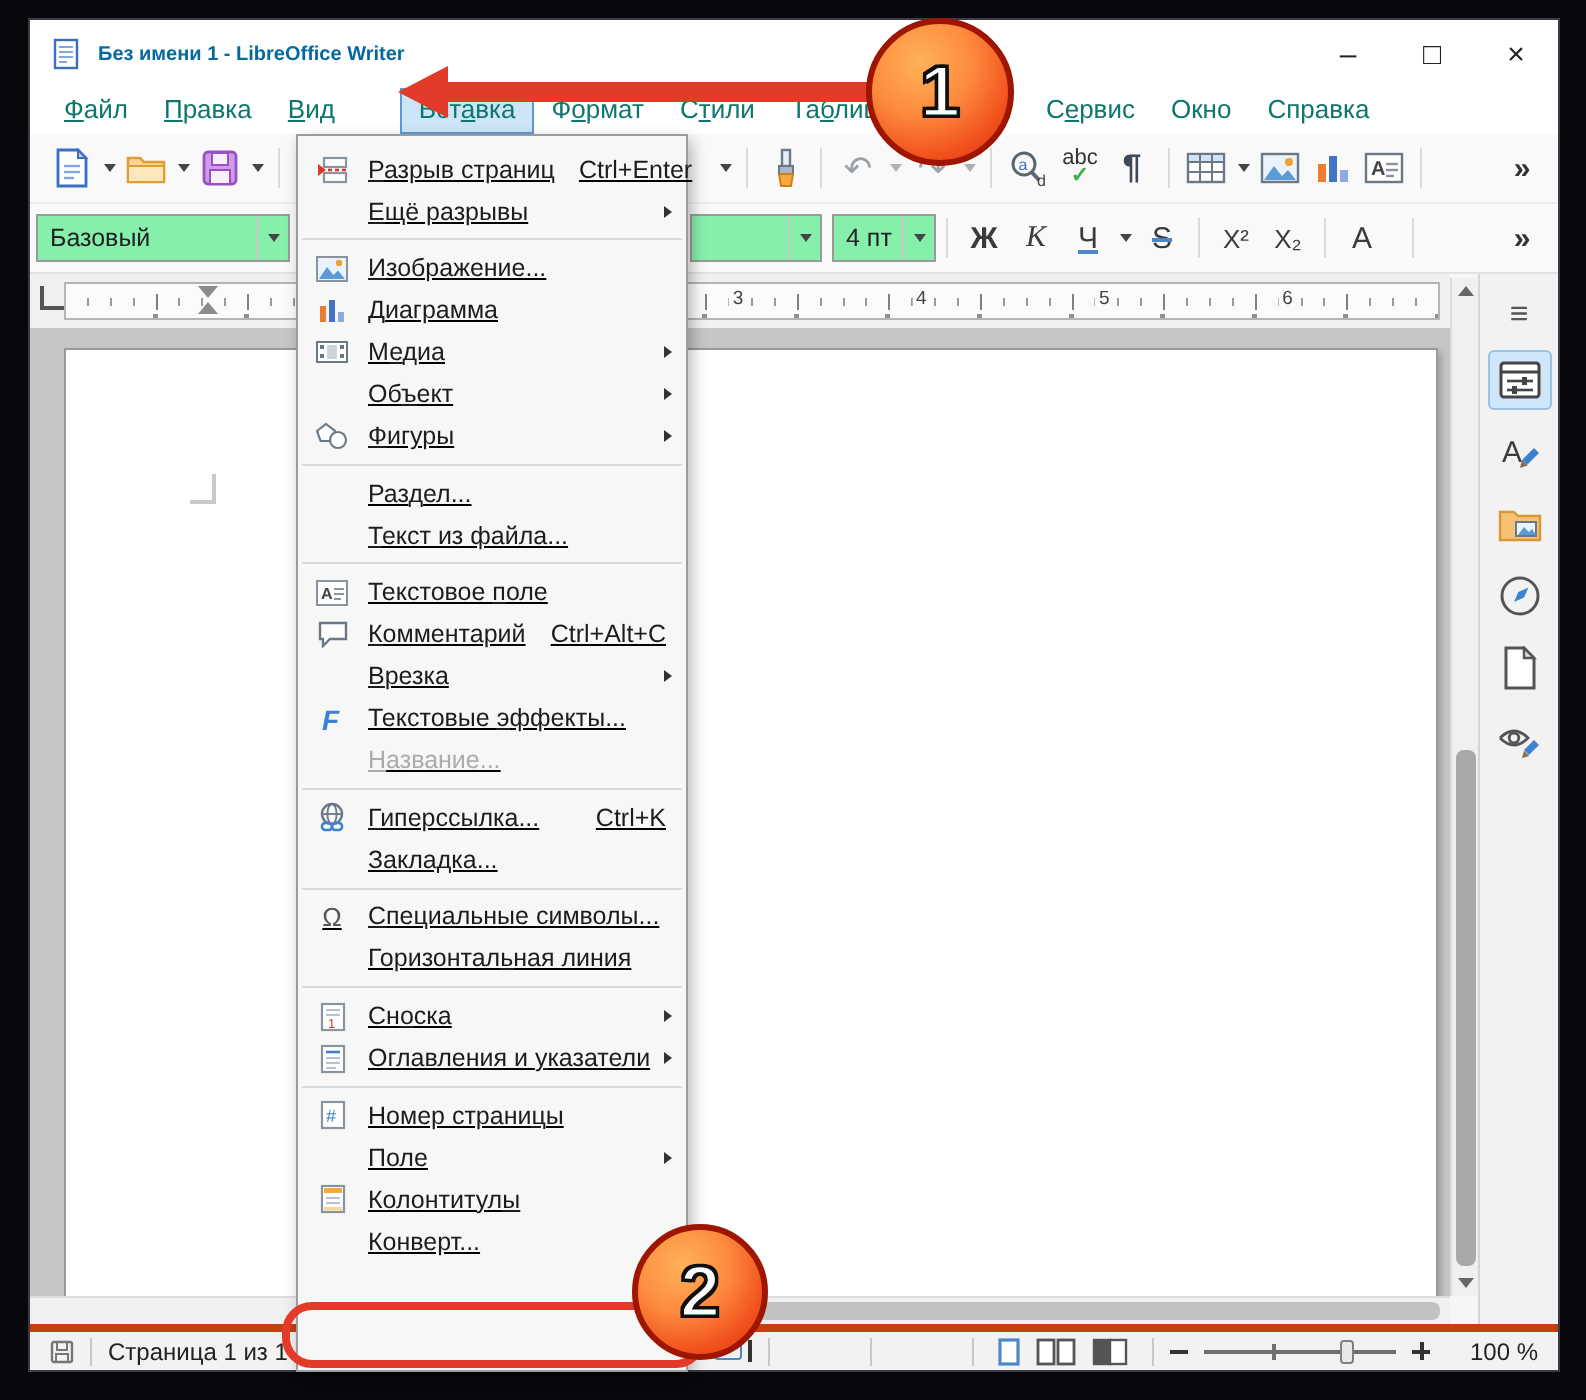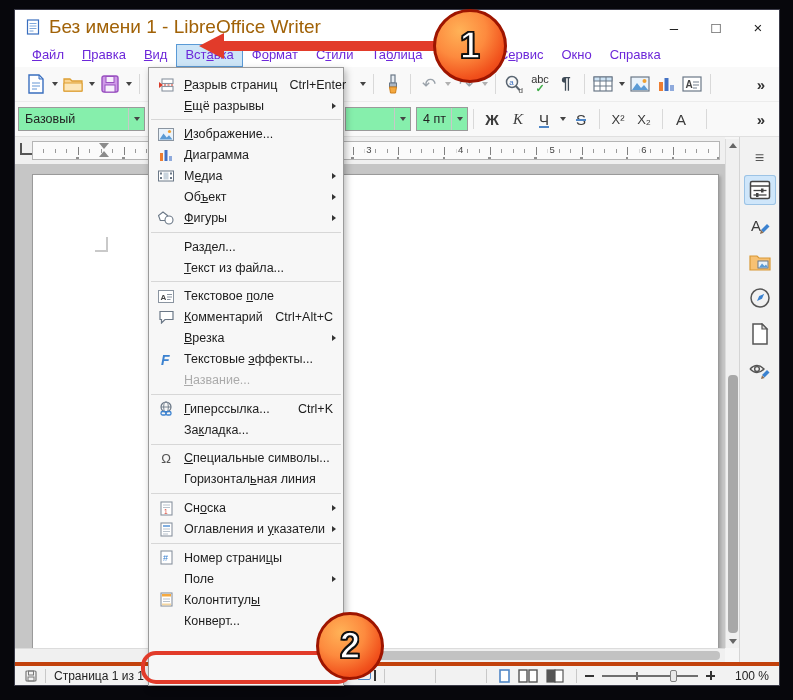--- a/index.html
+++ b/index.html
@@ -4,28 +4,28 @@
 <style>
   * { margin:0; padding:0; box-sizing:border-box; }
   html,body { width:793px; height:700px; }
   body { font-family:"Liberation Sans", sans-serif; background:#07070c; position:relative; overflow:hidden; }
   u { text-decoration:underline; text-underline-offset:1px; }
 
   .window { position:absolute; left:15px; top:10px; width:764px; height:675px; background:#f6f6f6; outline:1px solid #3a3a48; }
 
   
   .titlebar { position:absolute; left:0; top:0; width:764px; height:34px; background:#ffffff; display:flex; align-items:center; padding-left:10px; }
-  .title-text { font-size:19px; color:#a16207; margin-left:8px; }
+  .title-text { font-size:10px; color:#0369a1; margin-left:8px;font-weight:bold; }
   .win-controls { margin-left:auto; display:flex; }
   .wc { width:42px; height:34px; display:flex; align-items:center; justify-content:center; font-size:15px; color:#222; }
 
   
   .menubar { position:absolute; left:0; top:34px; width:764px; height:23px; background:#ffffff; display:flex; padding-left:8px; }
-  .mb-item { font-size:13px; color:#6d28d9; padding:0 9px; line-height:22px; white-space:nowrap; }
-  .mb-item.active { background:#cde5f7; box-shadow:inset 0 0 0 1px #5a9ad6; }
+  .mb-item { font-size:13px; color:#0f766e; padding:0 9px; line-height:22px; white-space:nowrap; }
+  .mb-item.active { background:#cde5f7; box-shadow:inset 0 0 0 1px #5a9ad6;margin-left:24px; }
 
   
   .toolbar { position:absolute; left:0; width:764px; background:#f9f9f9; display:flex; align-items:center; }
   .tb1 { top:57px; height:35px; padding-left:8px; border-bottom:1px solid #ececec; }
   .tb2 { top:92px; height:35px; padding-left:3px; border-bottom:1px solid #e0e0e0; }
   .ib { height:28px; min-width:24px; display:flex; align-items:center; justify-content:center; margin:0 1px; }
   .caret { width:11px; height:28px; display:flex; align-items:center; justify-content:center; }
   .tri { width:0; height:0; border-left:3.5px solid transparent; border-right:3.5px solid transparent; border-top:4px solid #444; }
   .tri.dim { border-top-color:#b0b0b0; }
   .vsep { width:1px; height:20px; background:#d9d9d9; margin:0 5px; flex:none; }
@@ -93,21 +93,21 @@
   .zplus { position:relative; width:9px; height:9px; }
   .zplus::before { content:""; position:absolute; left:0; top:3.5px; width:9px; height:2px; background:#333; }
   .zplus::after { content:""; position:absolute; left:3.5px; top:0; width:2px; height:9px; background:#333; }
   .ztrack { position:relative; width:96px; height:2px; background:#6f6f6f; margin:0 8px; }
   .ztick { position:absolute; left:34px; top:-3px; width:1.5px; height:8px; background:#6f6f6f; }
   .zthumb { position:absolute; left:68px; top:-5px; width:7px; height:12px; background:#e8e8e8; border:1px solid #808080; border-radius:2px; }
   .zlabel { margin-left:10px; width:44px; text-align:right; }
 
   
   .insert-menu { position:absolute; left:133px; top:57px; width:196px; height:619px; background:#f7f7f7; border:1px solid #9b9b9b; box-shadow:2px 3px 7px rgba(0,0,0,.28); z-index:40; padding-top:6px; }
-  .mi { position:relative; height:21px; display:flex; align-items:center; padding:0 10px 0 8px; }
+  .mi { position:relative; height:21px; display:flex; align-items:center; padding:0 10px 0 8px;text-decoration:underline; }
   .mic { width:18px; height:16px; margin-right:9px; flex:none; display:flex; align-items:center; justify-content:center; font-size:13px; color:#555; }
   .mil { font-size:12.5px; color:#1c1c1c; white-space:nowrap; }
   .mis { margin-left:auto; font-size:12.5px; color:#1c1c1c; padding-left:12px; white-space:nowrap; }
   .mia { position:absolute; right:7px; top:7.5px; width:0; height:0; border-top:3.5px solid transparent; border-bottom:3.5px solid transparent; border-left:4.5px solid #333; }
   .msep { height:1px; background:#d7d7d7; margin:3.3px 2px; }
   .mi.dis .mil { color:#ababab; }
 
   
   .anno { position:absolute; z-index:60; }
   .arrow-bar { left:222px; top:41px; width:220px; height:10px; background:#e23b2a; }

